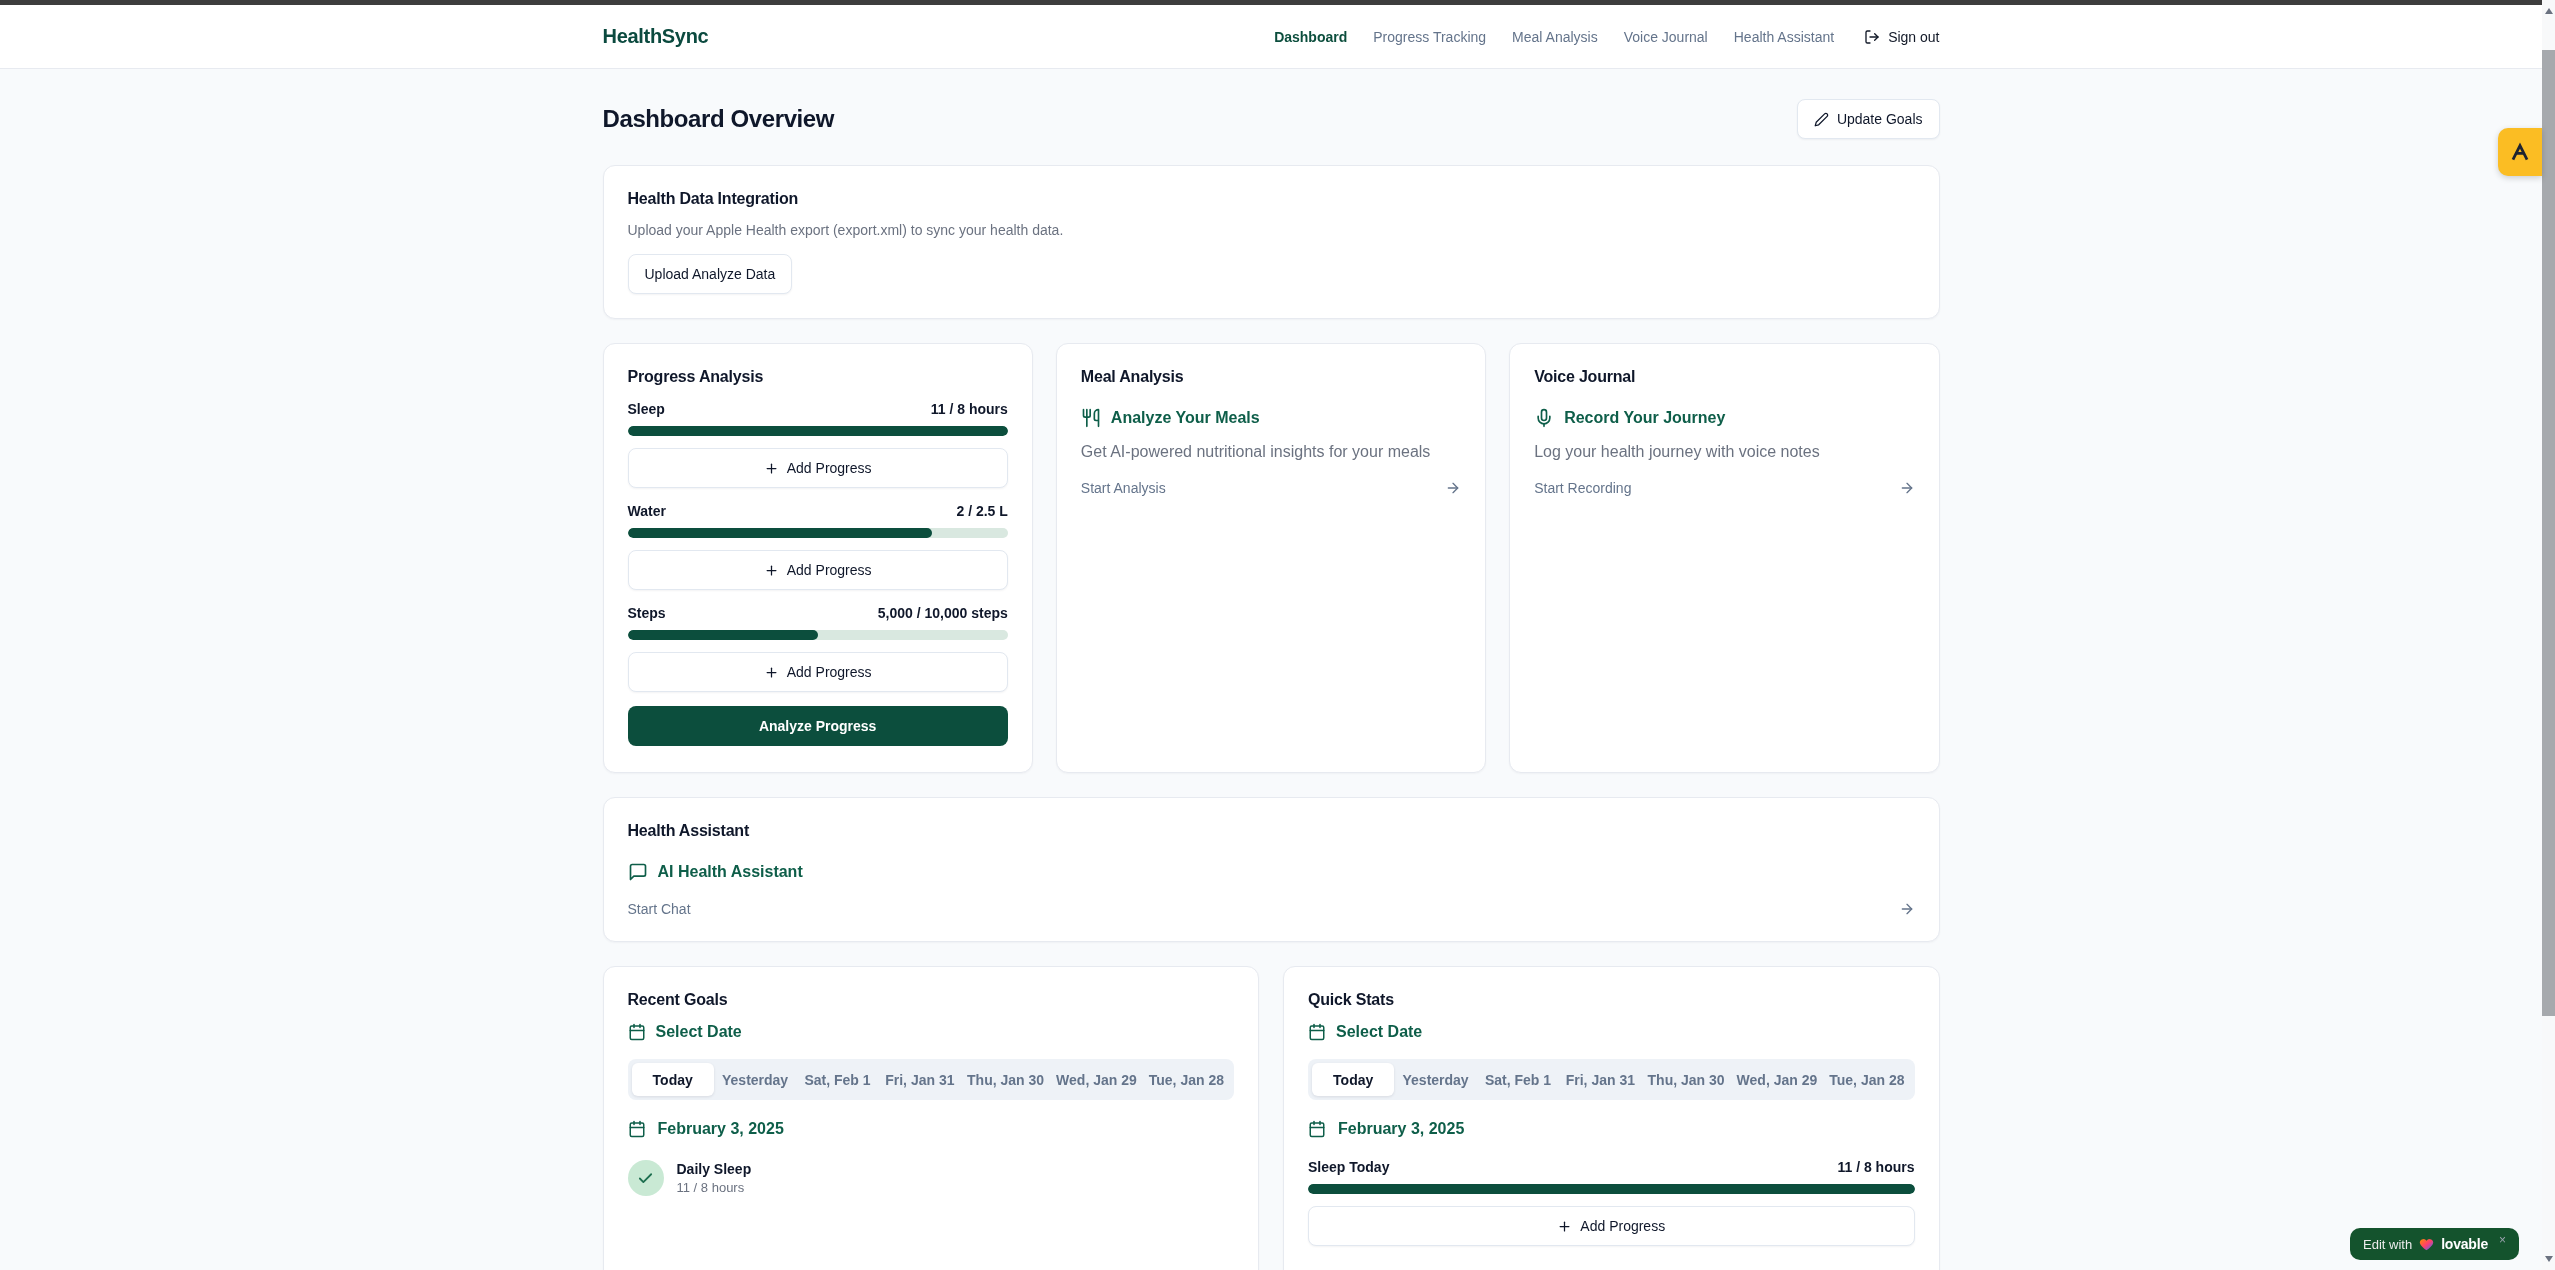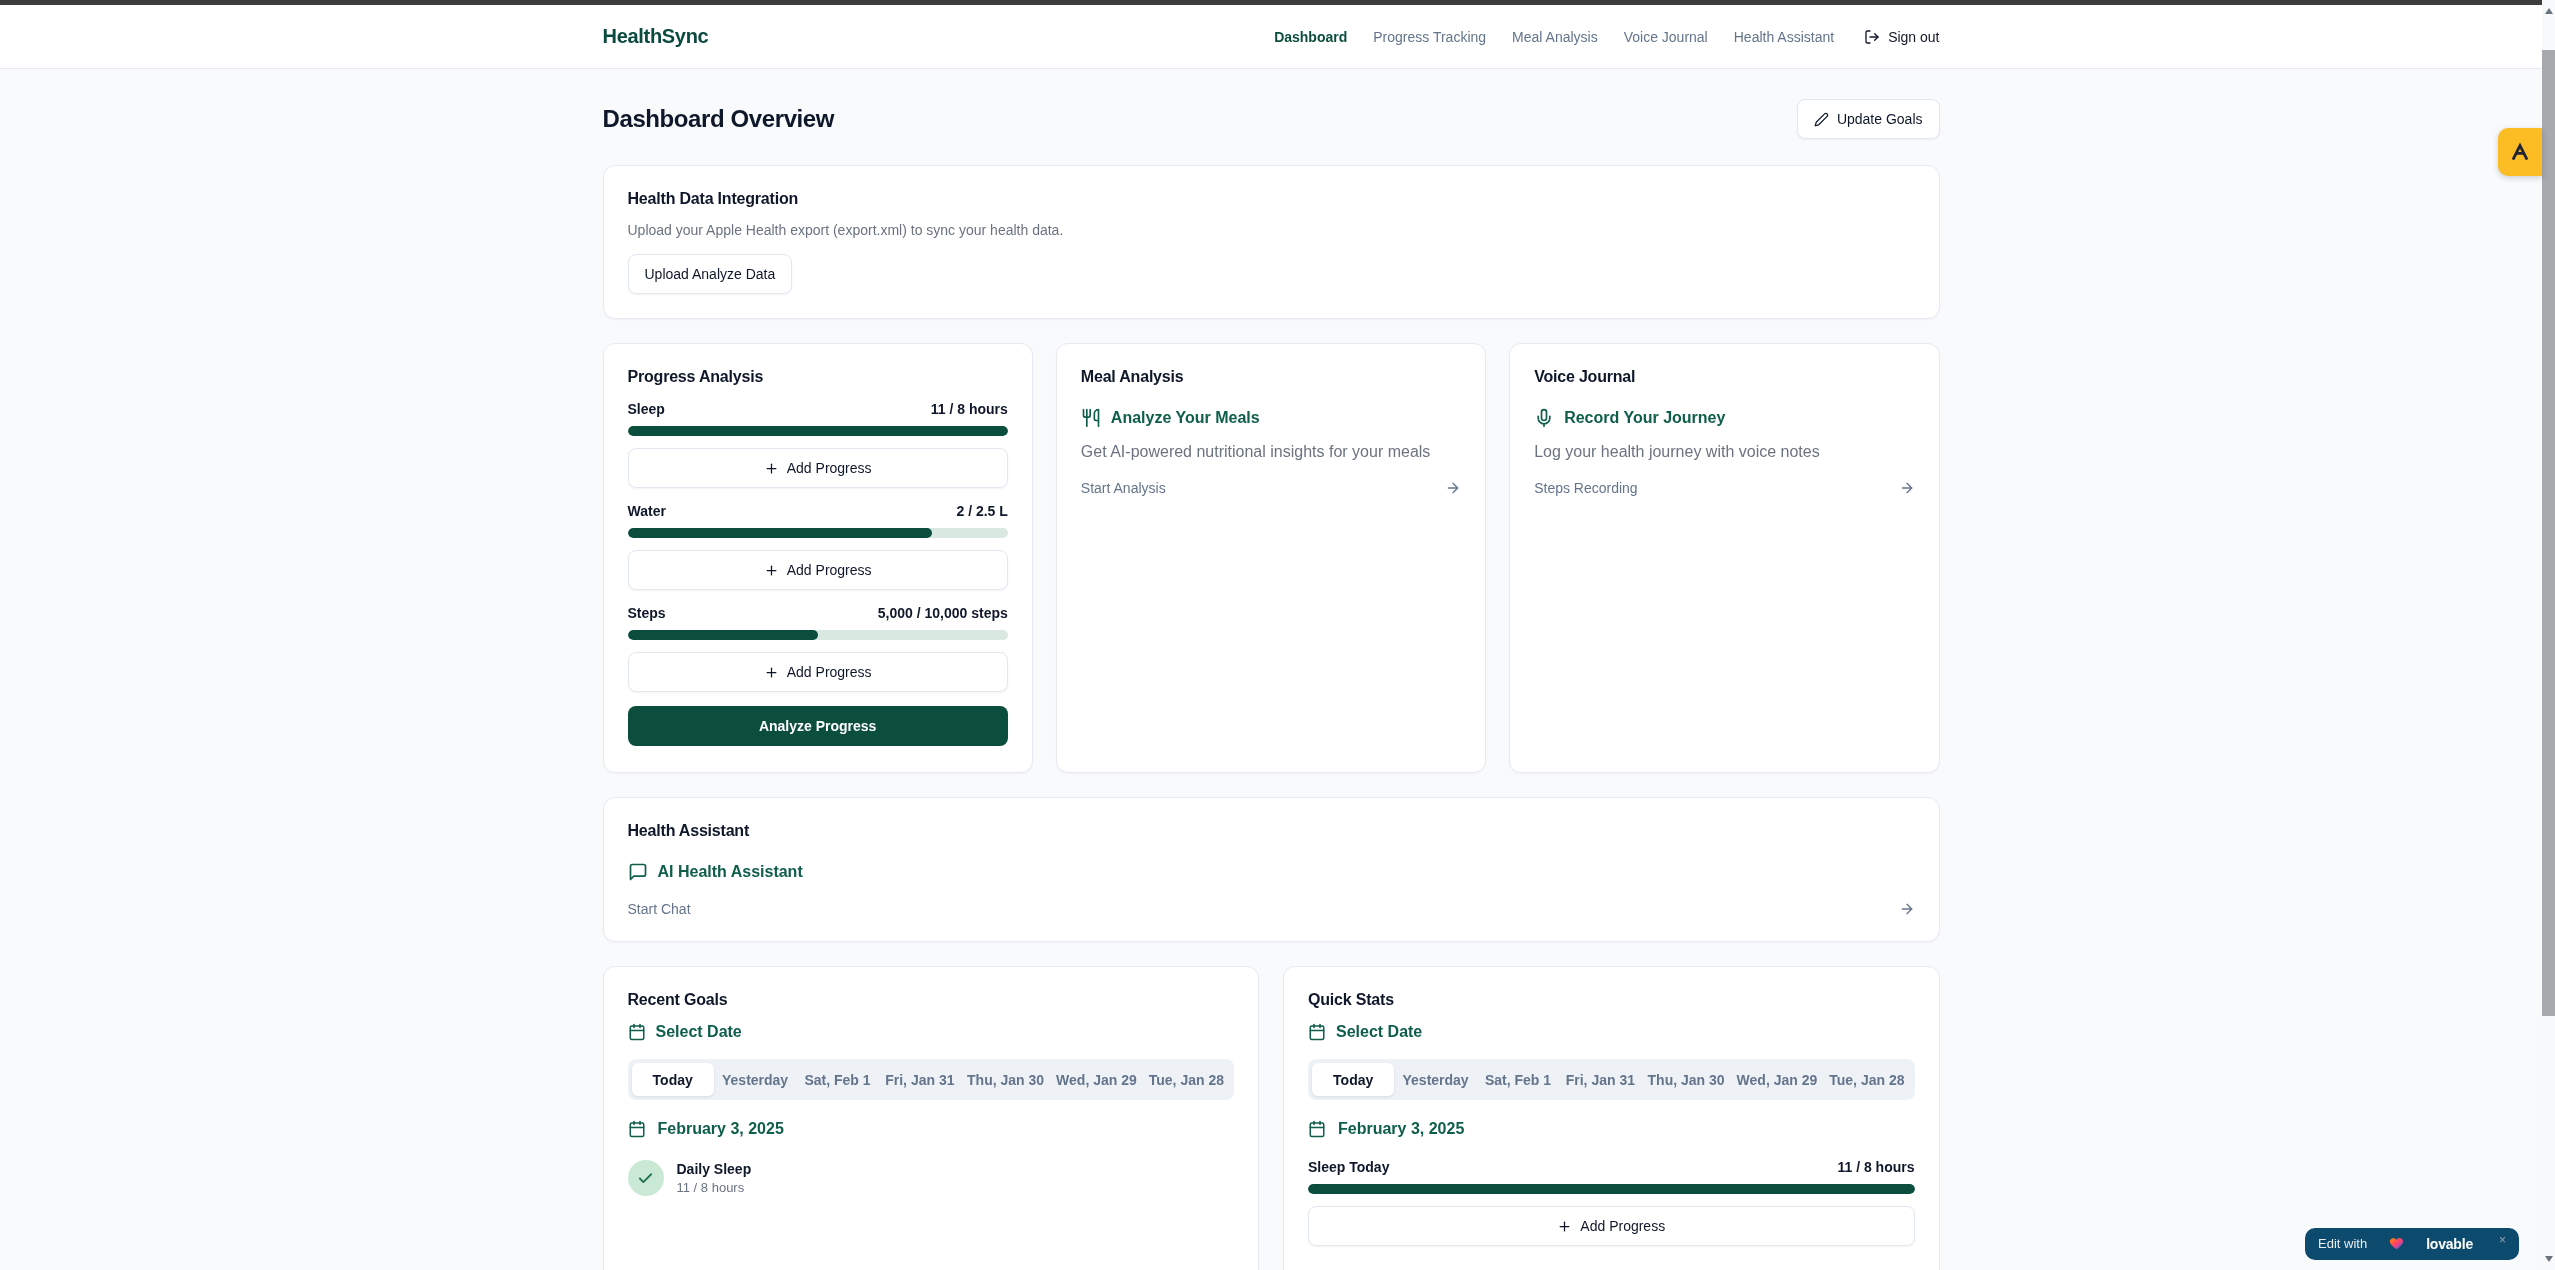--- a/index.html
+++ b/index.html
@@ -83,22 +83,22 @@
   .scroll-arrow.up { top:4px; } .scroll-arrow.down { bottom:4px; }
   .tri-up { width:0; height:0; border-left:4px solid transparent; border-right:4px solid transparent; border-bottom:6px solid #6b7280; }
   .tri-down { width:0; height:0; border-left:4px solid transparent; border-right:4px solid transparent; border-top:6px solid #6b7280; }
 
   .floating-widget { position:absolute; top:128px; right:13px; width:44px; height:48px;
     background:#fbbd23; border:none; border-radius:10px 0 0 10px; z-index:8;
     display:flex; align-items:center; justify-content:center; cursor:pointer;
     box-shadow:0 2px 6px rgba(0,0,0,.18); }
 
   .lovable-badge { position:absolute; right:36px; bottom:10px; z-index:8;
-    background:#0c4a6e; border-radius:10px; padding:8px 13px;
-    display:flex; align-items:flex-start; gap:22px; color:#fff; cursor:pointer; }
+    background:#14532d; border-radius:10px; padding:8px 13px;
+    display:flex; align-items:center; gap:7px; color:#fff; cursor:pointer; }
   .lb-prefix { font-size:13px; color:#ececec; }
   .lb-brand { font-size:14px; font-weight:bold; letter-spacing:-0.2px; }
   .lb-close { font-size:12px; color:#9ca3af; line-height:1; align-self:flex-start; margin:-2px 0 0 4px; cursor:pointer; }
 </style>
 </head>
 <body>
 
 <div class="top-strip"></div>
 
 <header>
@@ -224,21 +224,21 @@
         <div class="feature-row">
           <svg width="20" height="20" viewBox="0 0 24 24" fill="none" stroke="currentColor" stroke-width="2" stroke-linecap="round" stroke-linejoin="round">
               <path d="M12 2a3 3 0 0 0-3 3v7a3 3 0 0 0 6 0V5a3 3 0 0 0-3-3Z"></path>
               <path d="M19 10v2a7 7 0 0 1-14 0v-2"></path>
               <line x1="12" y1="19" x2="12" y2="22"></line>
             </svg>
           <span>Record Your Journey</span>
         </div>
         <div class="card-desc">Log your health journey with voice notes</div>
         <div class="action-row">
-          <span>Steps Recording</span>
+          <span>Start Recording</span>
           <svg width="16" height="16" viewBox="0 0 24 24" fill="none" stroke="currentColor" stroke-width="2" stroke-linecap="round" stroke-linejoin="round">
               <path d="M5 12h14"></path>
               <path d="m12 5 7 7-7 7"></path>
             </svg>
         </div>
       </section>
     </div>
 
     <section class="card assistant-card">
       <h2>Health Assistant</h2>

